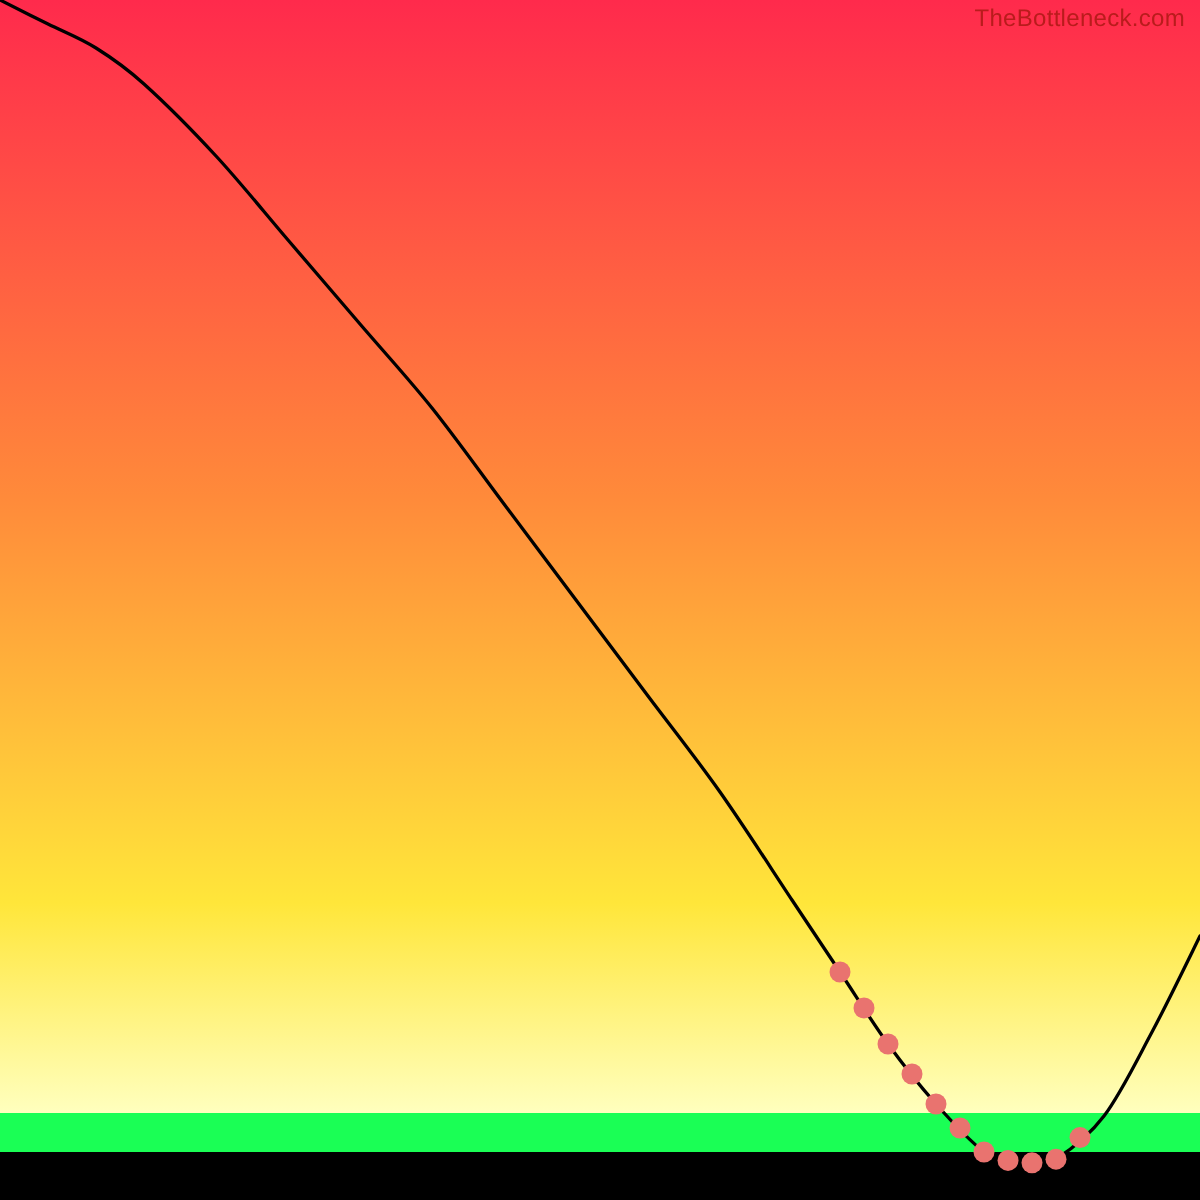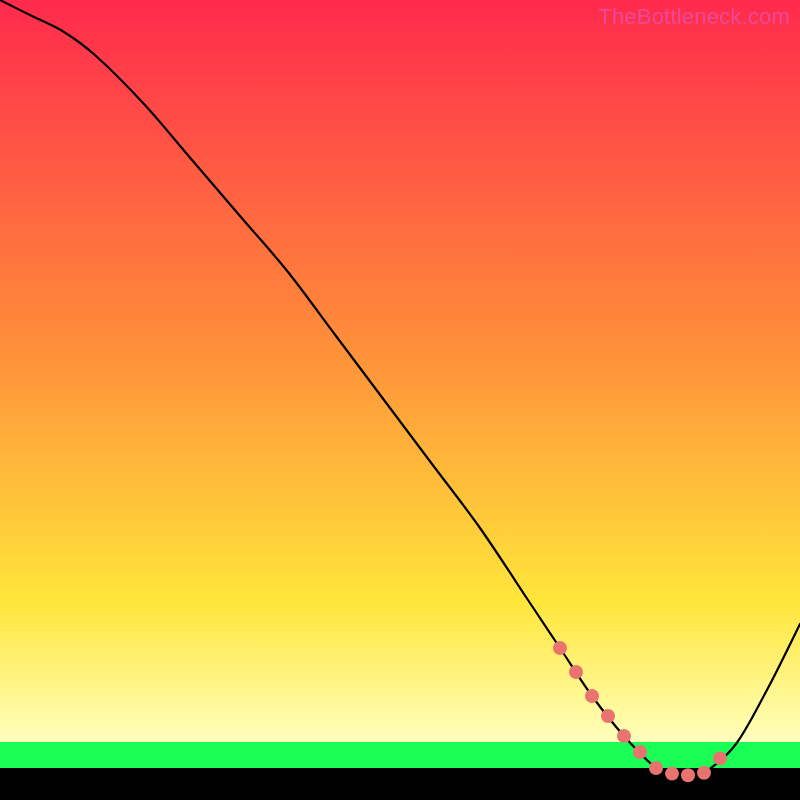--- a/index.html
+++ b/index.html
@@ -13,23 +13,23 @@
   }
   .stage {
     position: relative;
     width: 800px;
     height: 800px;
   }
   .watermark {
     position: absolute;
     top: 4px;
     right: 10px;
-    font-size: 22px;
+    font-size: 16px;
     font-weight: 500;
-    color: #ec4899;
+    color: #b91c1c;
     letter-spacing: 0.2px;
     z-index: 4;
   }
   svg.plot {
     position: absolute;
     left: 0;
     top: 0;
     width: 800px;
     height: 800px;
   }

